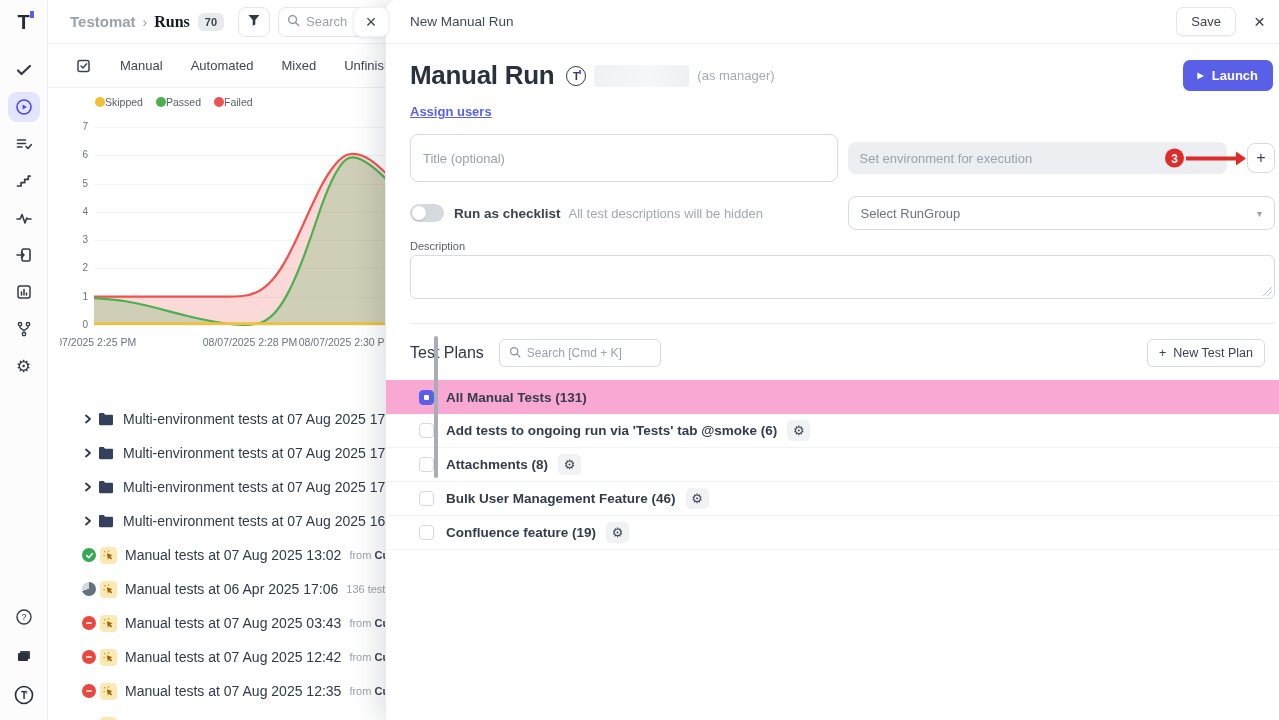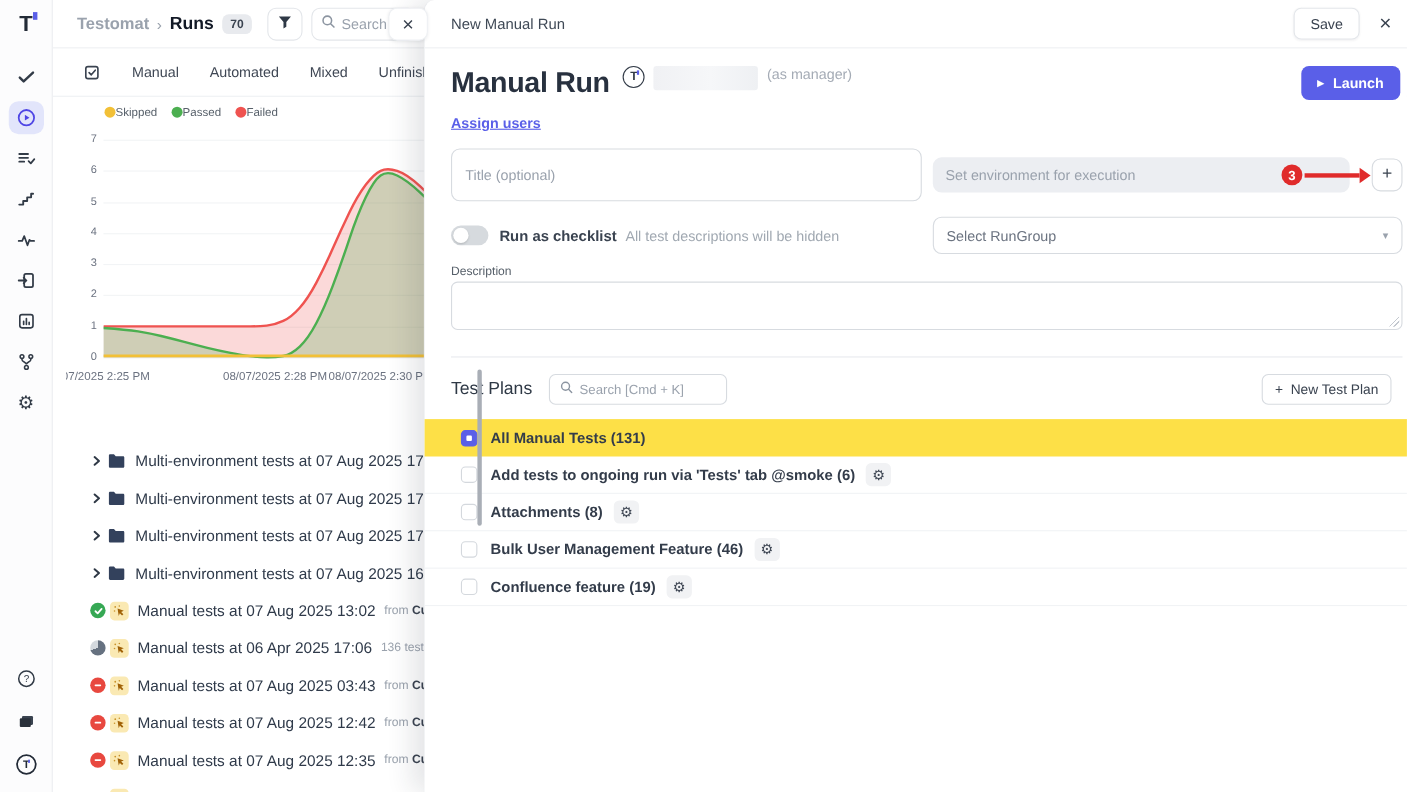--- a/index.html
+++ b/index.html
@@ -16,21 +16,21 @@
   .nav-btn svg { display:block; }
   .nav-btn.active { background:#e2e5fb; color:#4f46e5; }
   .nav-bottom { margin-top:auto; margin-bottom:10px; display:flex; flex-direction:column; align-items:center; gap:9px; }
   .gear-glyph { font-size:17px; line-height:1; color:#323b47; }
 
   
   .left-panel { position:absolute; left:48px; top:0; width:1231px; height:720px; background:#fff; }
   .lp-header { position:absolute; left:0; top:0; right:0; height:44px; display:flex; align-items:center; padding-left:22px; border-bottom:1px solid #eef0f3; }
   .crumb-project { font-size:15px; font-weight:600; color:#9aa2ad; }
   .crumb-sep { margin:0 7px; color:#9aa2ad; font-size:14px; }
-  .crumb-page { font-size:16px; font-weight:700; color:#121926; }
+  .crumb-page { font-size:16px; font-weight:700; color:#121926;font-family:Liberation Serif, serif; }
   .count-badge { margin-left:8px; background:#e8eaee; color:#3a4350; font-size:11px; font-weight:600; border-radius:6px; padding:3px 7px; }
   .filter-btn { margin-left:14px; width:32px; height:30px; border:1px solid #e3e6ea; border-radius:8px; background:#fff; display:flex; align-items:center; justify-content:center; cursor:pointer; }
   .search-box { margin-left:8px; width:96px; height:30px; border:1px solid #e3e6ea; border-radius:8px; background:#fff; display:flex; align-items:center; padding:0 8px; gap:6px; }
   .search-box input { border:0; outline:0; width:56px; font-size:13px; color:#3a4350; font-family:"Liberation Sans", sans-serif; }
   .search-box input::placeholder { color:#9aa2ad; }
   .panel-close-chip { position:absolute; left:305px; top:7px; width:36px; height:30px; background:#fff; border:1px solid #eef0f3; border-radius:8px; box-shadow:0 1px 3px rgba(15,23,42,.08); display:flex; align-items:center; justify-content:center; font-size:18px; color:#3a4350; cursor:pointer; z-index:60; }
   .lp-tabs { position:absolute; left:0; top:44px; right:0; height:44px; display:flex; align-items:center; border-bottom:1px solid #eef0f3; }
   .tabs-select-icon { margin-left:28px; color:#3a4350; display:flex; }
   .tab { margin-left:28px; font-size:13px; font-weight:500; color:#3f4754; cursor:pointer; }
 
@@ -60,21 +60,21 @@
   .run-meta b { color:#3a4350; font-weight:700; }
   .lp-scrollbar { position:absolute; left:386px; top:336px; width:4px; height:142px; background:#a9aeb6; border-radius:2px; z-index:55; }
 
   
   .drawer { position:absolute; left:385px; top:0; width:894px; height:720px; background:#fff; border-top-left-radius:10px; border-left:1px solid #e9ebee; box-shadow:-10px 0 24px rgba(30,41,59,.12); z-index:50; }
   .dr-header { height:44px; display:flex; align-items:center; padding:0 14px 0 24px; border-bottom:1px solid #eef0f3; }
   .dr-title { font-size:13.5px; color:#3f4956; }
   .save-btn { margin-left:auto; background:#fff; border:1px solid #e3e6ea; border-radius:7px; padding:6px 14px; font-size:13px; font-weight:500; color:#3a4350; box-shadow:0 1px 2px rgba(15,23,42,.05); cursor:pointer; font-family:"Liberation Sans", sans-serif; }
   .dr-close { margin-left:18px; font-size:19px; color:#3a4350; cursor:pointer; line-height:1; }
   .dr-body { padding:16px 4px 0 24px; }
-  .title-row { display:flex; }
+  .title-row { display:flex; align-items:center; }
   .h1 { font-size:26px; font-weight:700; color:#28313f; letter-spacing:-0.3px; }
   .t-badge { margin-left:12px; width:20px; height:20px; border:1.5px solid #333c48; border-radius:50%; display:flex; align-items:center; justify-content:center; font-size:11px; font-weight:800; color:#333c48; position:relative; }
   .t-badge::after { content:""; position:absolute; right:4px; top:3px; width:2px; height:4px; background:#5a5fe8; }
   .redacted { margin-left:8px; width:95px; height:22px; border-radius:3px; background:linear-gradient(90deg,#f0f1f4,#f6f7f9 55%,#eef0f3); }
   .as-manager { margin-left:8px; font-size:13px; color:#a4abb5; }
   .launch-btn { margin-left:auto; margin-right:2px; background:#5a5fe8; color:#fff; border:none; border-radius:7px; padding:8px 15px; font-size:13px; font-weight:600; display:flex; align-items:center; gap:8px; cursor:pointer; font-family:"Liberation Sans", sans-serif; }
   .launch-tri { font-size:8px; line-height:1; }
   .assign-link { display:inline-block; margin-top:13px; font-size:13px; font-weight:700; color:#5a5fe8; text-decoration:underline; cursor:pointer; }
   .form-row { display:flex; gap:10px; margin-top:14px; }
   .form-col { flex:1; display:flex; align-items:center; }
@@ -101,21 +101,21 @@
     linear-gradient(135deg, transparent 0 46%, #c3c8cf 46% 54%, transparent 54% 68%, #c3c8cf 68% 76%, transparent 76%); }
   .dr-divider { margin-top:24px; height:1px; background:#e8eaee; }
   .tp-header { display:flex; align-items:center; padding:15px 14px 13px 24px; }
   .tp-title { font-size:16px; font-weight:400; color:#2f3946; }
   .tp-search { margin-left:15px; width:162px; height:28px; border:1px solid #d7dbe0; border-radius:6px; display:flex; align-items:center; padding:0 9px; gap:6px; }
   .tp-search input { border:0; outline:0; width:118px; font-size:12px; color:#3a4350; font-family:"Liberation Sans", sans-serif; }
   .tp-search input::placeholder { color:#9aa2ad; }
   .newplan-btn { margin-left:auto; background:#fff; border:1px solid #d7dbe0; border-radius:6px; padding:6px 11px; font-size:12.5px; font-weight:500; color:#3a4350; display:flex; align-items:center; gap:7px; cursor:pointer; font-family:"Liberation Sans", sans-serif; }
   .plans-list { }
   .plan-row { height:34px; display:flex; align-items:center; padding-left:33px; border-bottom:1px solid #f1f3f5; cursor:pointer; }
-  .plan-row.highlight { background:#fde047; border-bottom:none; }
+  .plan-row.highlight { background:#f9a8d4; border-bottom:none; }
   .cb { width:15px; height:15px; border-radius:4px; border:1.5px solid #d4d8dd; background:#fff; flex:none; display:flex; align-items:center; justify-content:center; }
   .cb.checked { background:#5a5fe8; border-color:#5a5fe8; }
   .cb.checked::after { content:""; width:5px; height:5px; background:#fff; border-radius:1px; }
   .plan-label { margin-left:12px; font-size:13.5px; font-weight:600; color:#333c4a; white-space:nowrap; }
   .gear-btn { margin-left:10px; width:23px; height:21px; background:#f1f2f4; border:none; border-radius:5px; font-size:13px; color:#3f4754; cursor:pointer; display:flex; align-items:center; justify-content:center; line-height:1; font-family:"Liberation Sans", sans-serif; }
 </style>
 </head>
 <body>
 
 <div id="app">

